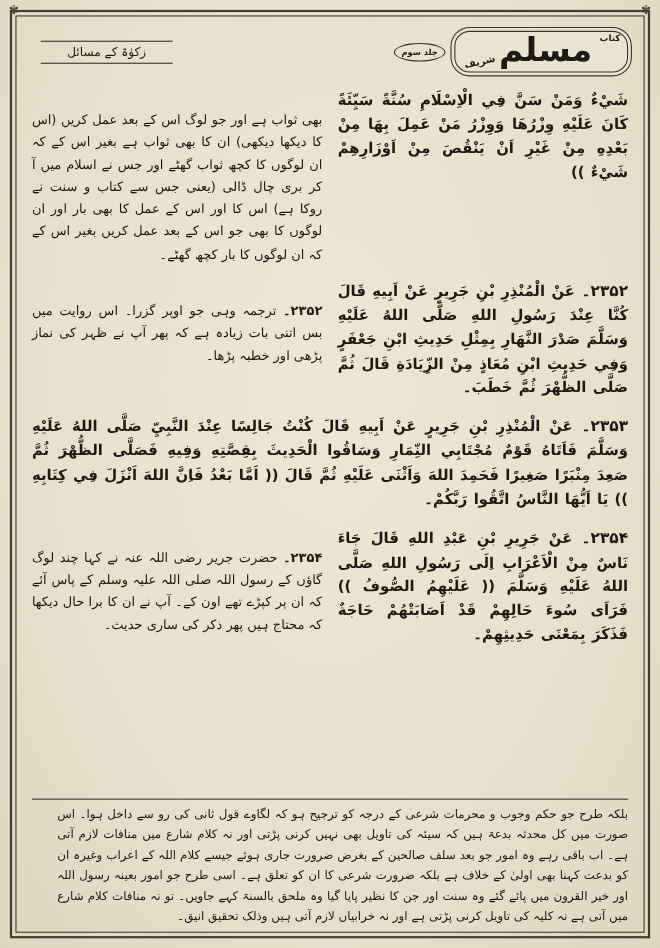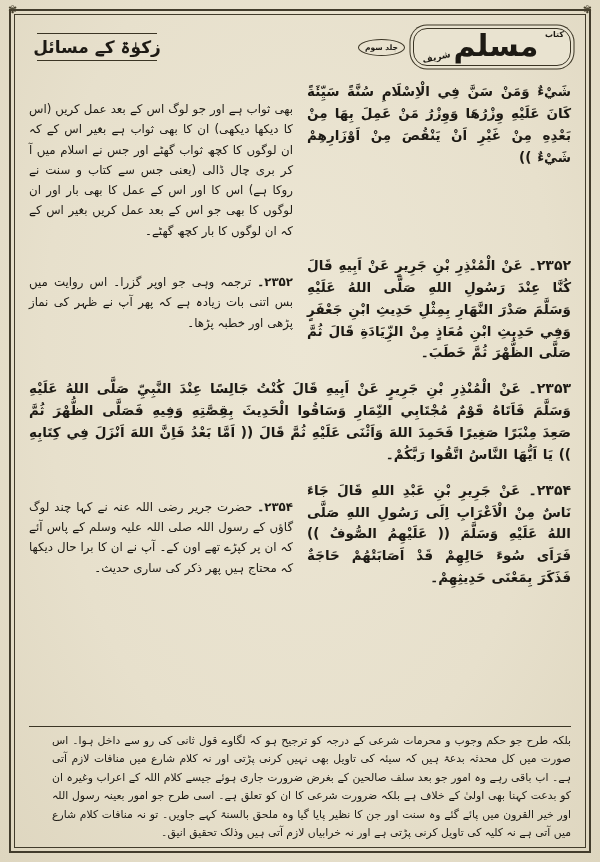--- a/index.html
+++ b/index.html
@@ -64,21 +64,21 @@
     border:1px solid #3b3525;
     border-radius:50%;
     font-size:7.5px;font-weight:bold;
     padding:3px 6px;
     white-space:nowrap;
   }
   .section-block{
     width:128px;text-align:center;margin-right:6px;
   }
   .section-rule{border-top:1px solid #3b3525;height:0;margin:2px 4px;}
-  .section-title{font-size:17px;font-weight:bold;padding:1px 0;}
+  .section-title{font-size:11px;font-weight:normal;padding:1px 0;}
   
   .content{
     flex:1 1 auto;
     padding:6px 2px 0 2px;
     overflow:hidden;
   }
   .row{
     display:flex;align-items:flex-start;gap:14px;
     margin-bottom:13px;
   }

